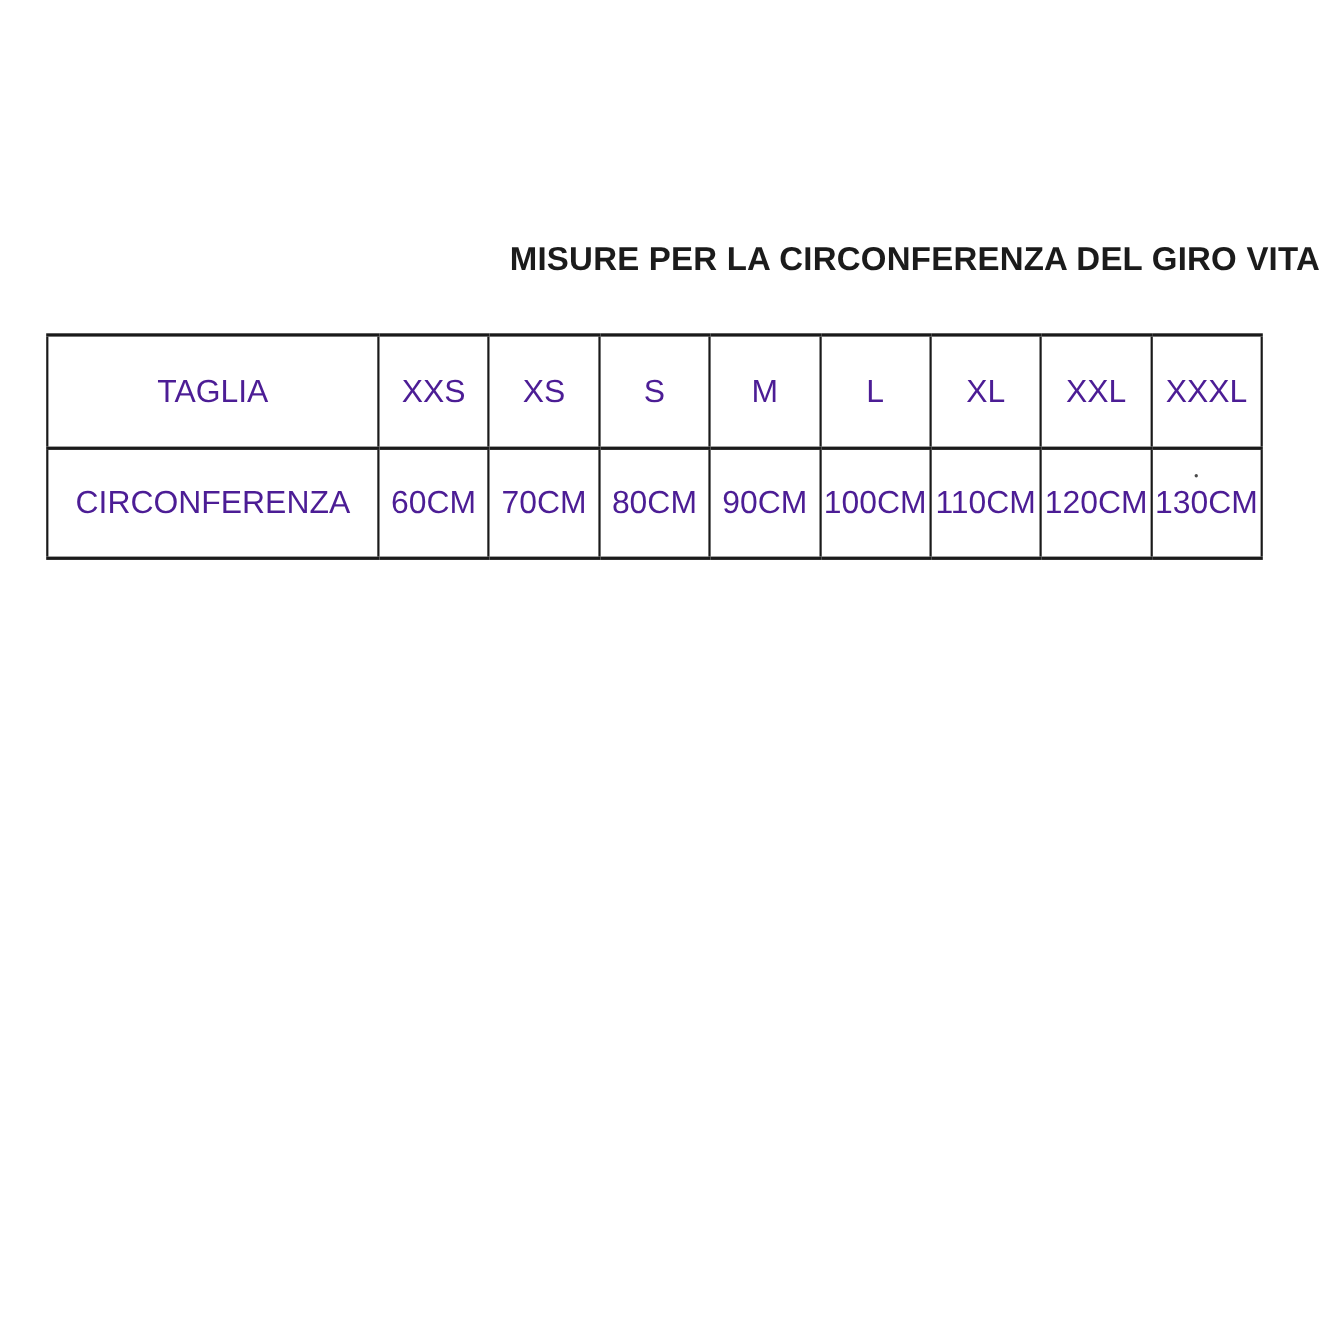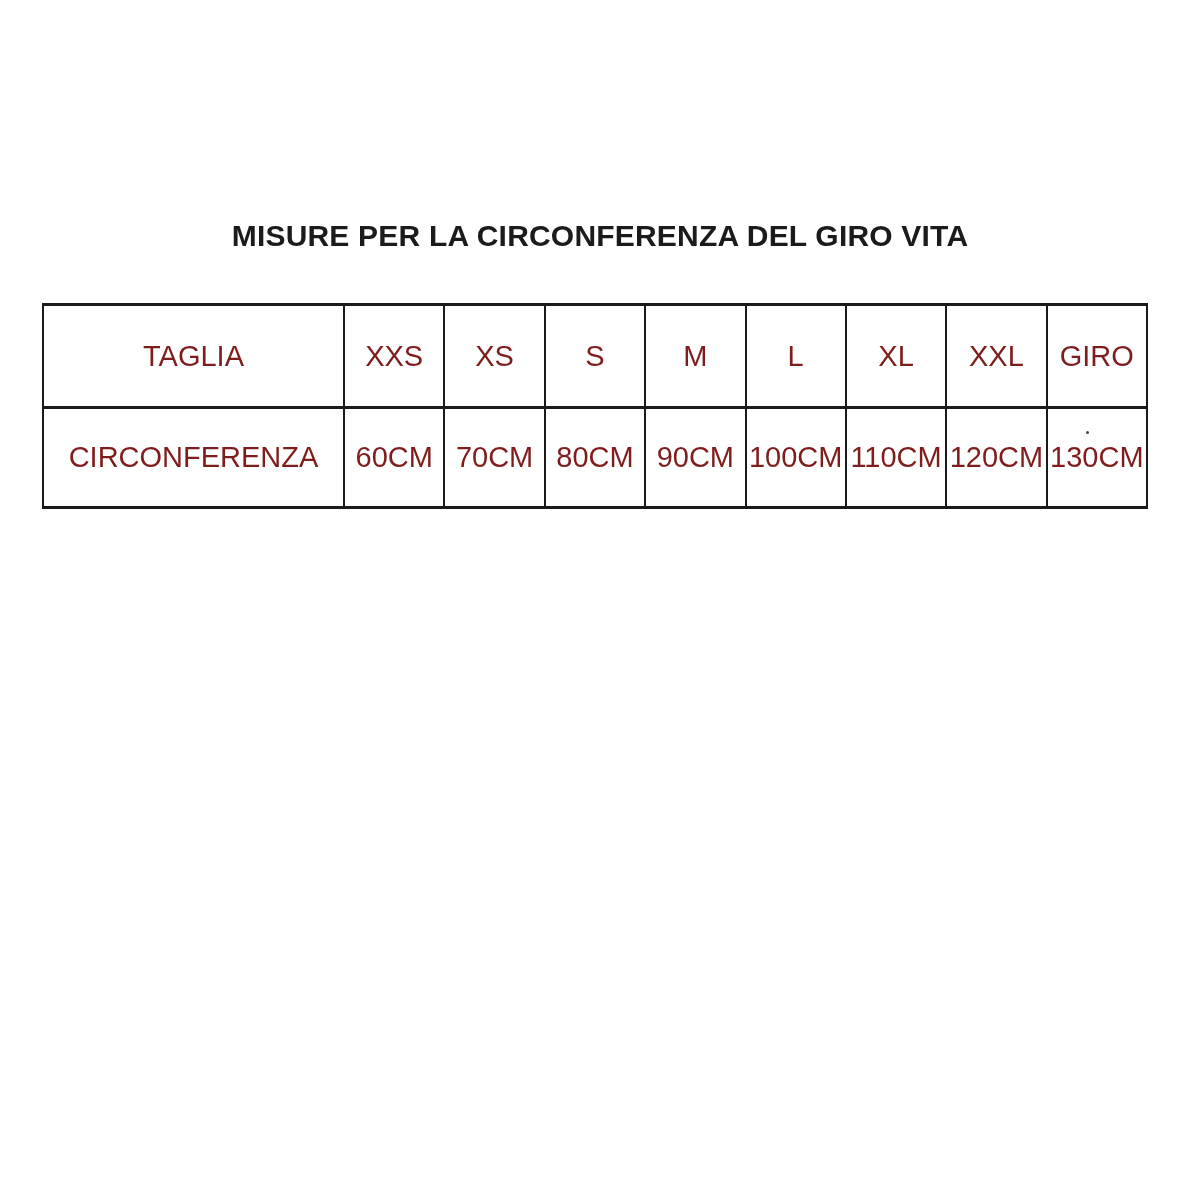--- a/index.html
+++ b/index.html
@@ -19,21 +19,21 @@
     height: 1200px;
     background: #ffffff;
     color: #1b1b1b;
   }
   .title {
     position: absolute;
     top: 219px;
     left: 0;
     width: 1200px;
     margin: 0;
-    text-align: center;
+    text-align: right;
     font-size: 30px;
     font-weight: 700;
     letter-spacing: 0.2px;
     color: #1b1b1b;
     white-space: nowrap;
   }
   .size-table {
     position: absolute;
     top: 303px;
     left: 42px;
@@ -46,21 +46,21 @@
   .size-table td {
     border-top: 3px solid #1a1a1a;
     border-bottom: 3px solid #1a1a1a;
     border-left: 2px solid #1a1a1a;
     border-right: 2px solid #1a1a1a;
     text-align: center;
     vertical-align: middle;
     font-size: 29px;
     font-weight: 400;
     padding: 0;
-    color: #7f1d1d;
+    color: #4c1d95;
     overflow: hidden;
     white-space: nowrap;
   }
   .row-header { height: 103px; }
   .row-data   { height: 100px; }
   .c-label    { width: 301px; }
   .stray-dot {
     position: absolute;
     left: 1086px;
     top: 431px;
@@ -92,21 +92,21 @@
     <tbody>
       <tr class="row-header">
         <th>TAGLIA</th>
         <th>XXS</th>
         <th>XS</th>
         <th>S</th>
         <th>M</th>
         <th>L</th>
         <th>XL</th>
         <th>XXL</th>
-        <th>GIRO</th>
+        <th>XXXL</th>
       </tr>
       <tr class="row-data">
         <td>CIRCONFERENZA</td>
         <td>60CM</td>
         <td>70CM</td>
         <td>80CM</td>
         <td>90CM</td>
         <td>100CM</td>
         <td>110CM</td>
         <td>120CM</td>

